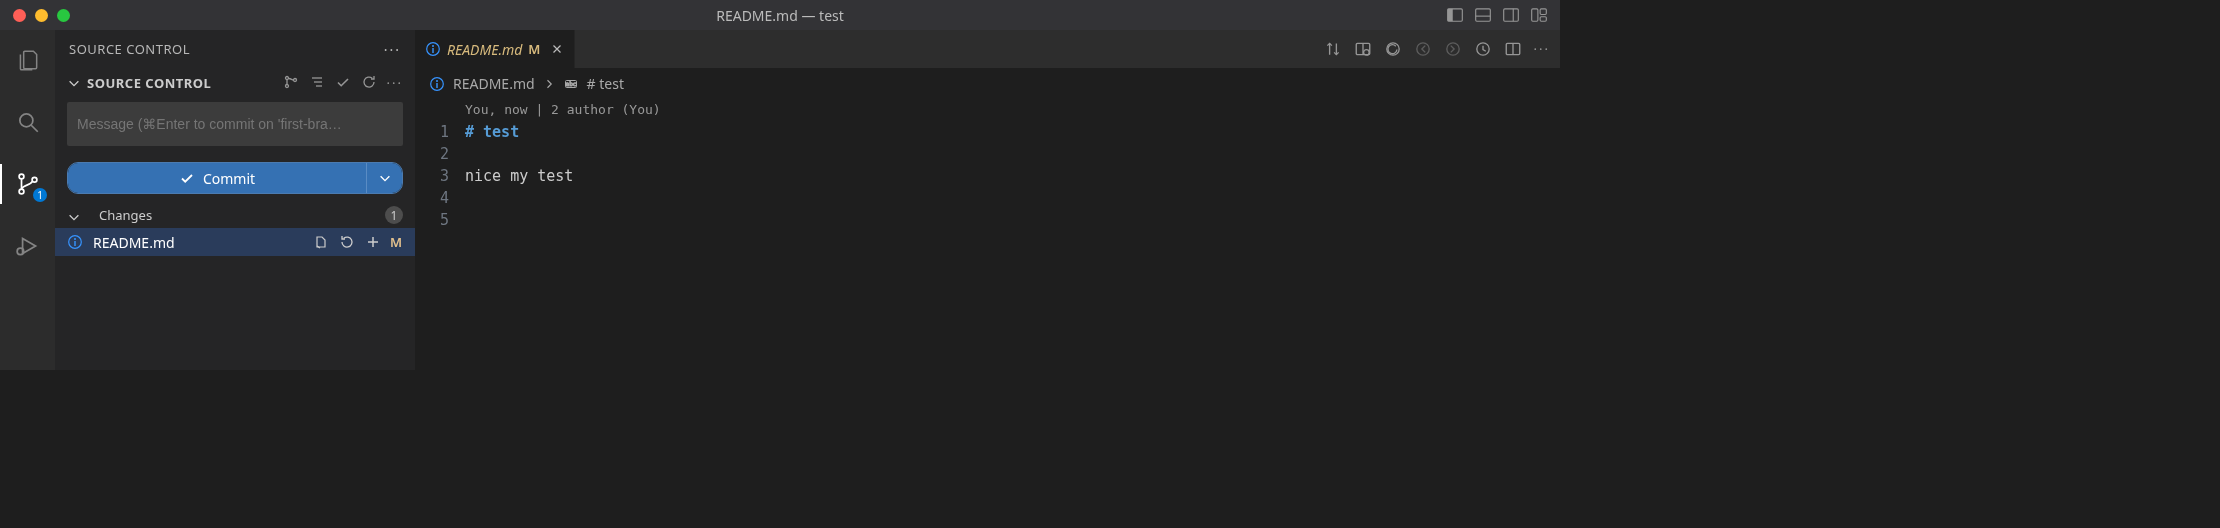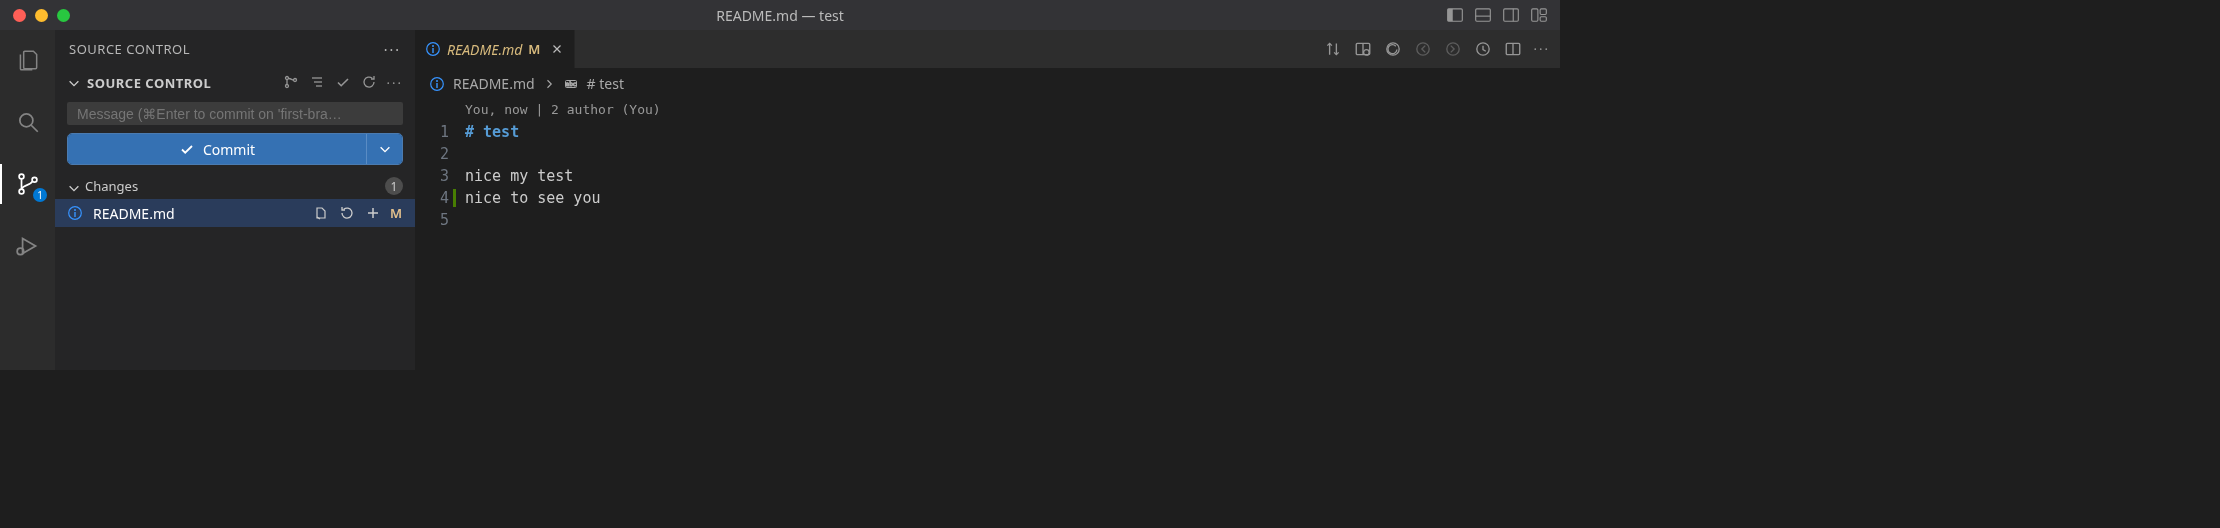--- a/index.html
+++ b/index.html
@@ -50,30 +50,30 @@
     display:flex;align-items:center;justify-content:center;padding:0 3px;}
 
   
   .panel{width:360px;background:var(--bg-sidebar);display:flex;flex-direction:column;}
   .panel-head{height:38px;display:flex;align-items:center;padding:0 14px;
     color:#b7b7b7;font-size:13px;letter-spacing:.5px;text-transform:uppercase;}
   .dots{margin-left:auto;letter-spacing:2px;font-size:14px;}
   .section-head{height:30px;display:flex;align-items:center;padding:0 12px;gap:6px;}
   .section-head .title{font-weight:700;letter-spacing:.5px;}
   .section-head .hactions{margin-left:auto;display:flex;gap:10px;color:var(--fg-dim);}
-  .msginput{margin:4px 12px 8px 12px;height:23px;background:var(--bg-input);
+  .msginput{margin:4px 12px 16px 12px;height:44px;background:var(--bg-input);
     border:none;outline:none;color:#a0a0a0;padding:0 10px;font-size:14px;
     border-radius:2px;width:calc(100% - 24px);}
-  .commitrow{display:flex;margin:0 12px 8px 12px;height:32px;border-radius:5px;
+  .commitrow{display:flex;margin:0 12px 8px 12px;height:32px;border-radius:11px;
     overflow:hidden;border:1px solid #4b7bb0;}
   .commitbtn{flex:1;background:var(--blue);display:flex;align-items:center;
     justify-content:center;gap:8px;color:#fff;font-size:14px;cursor:pointer;}
   .commitdrop{width:36px;background:var(--blue);border-left:1px solid #5a8cc4;
     display:flex;align-items:center;justify-content:center;color:#fff;cursor:pointer;}
-  .changes-head{display:flex;align-items:flex-end;padding:4px 12px;gap:4px;}
+  .changes-head{display:flex;align-items:flex-end;padding:4px 12px;gap:18px;}
   .count{margin-left:auto;background:#4d4d4d;color:#ccc;border-radius:10px;
     width:18px;height:18px;display:flex;align-items:center;justify-content:center;
     font-size:12px;}
   .filerow{display:flex;align-items:center;height:28px;padding:0 12px;gap:8px;
     background:var(--sel);}
   .filerow .fname{flex:1;color:#fff;font-size:14px;margin-left:2px;}
   .filerow .factions{display:flex;gap:10px;color:var(--fg);}
   .modified-M{color:#e2c08d;font-weight:600;width:14px;text-align:center;}
 
   
@@ -328,19 +328,18 @@
         <div>2</div>
         <div>3</div>
         <div>4</div>
         <div>5</div>
       </div>
       <div class="code">
         <div class="codelens">You, now | 2 author (You)</div>
         <div><span class="kw"># test</span></div>
         <div></div>
         <div>nice my test</div>
-        <div class="linemod">nice to see you</div>
         <div></div>
       </div>
     </div>
   </div>
 
 </div>
 
 </body></html>

